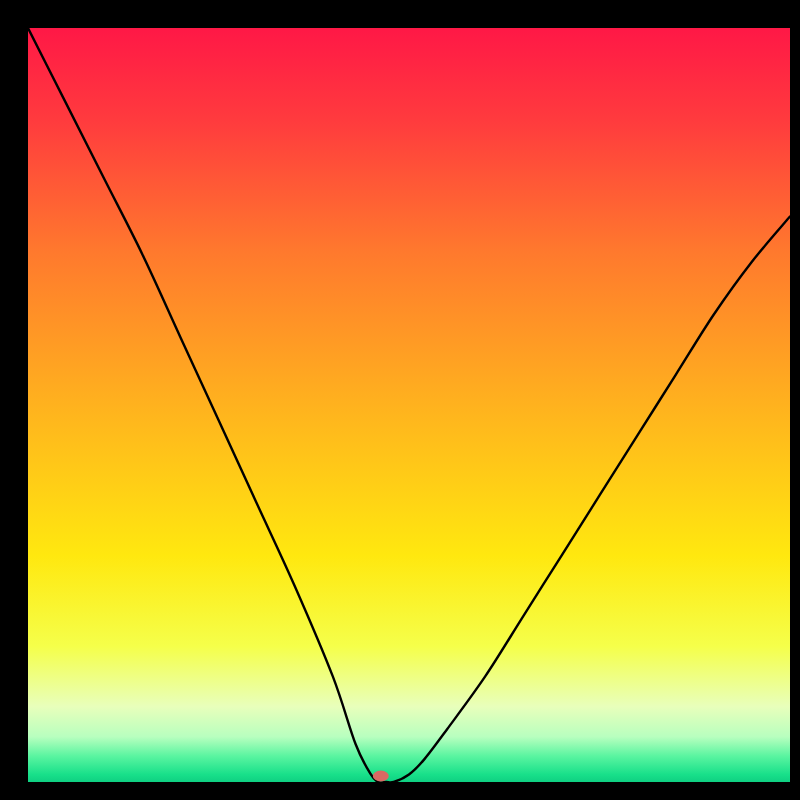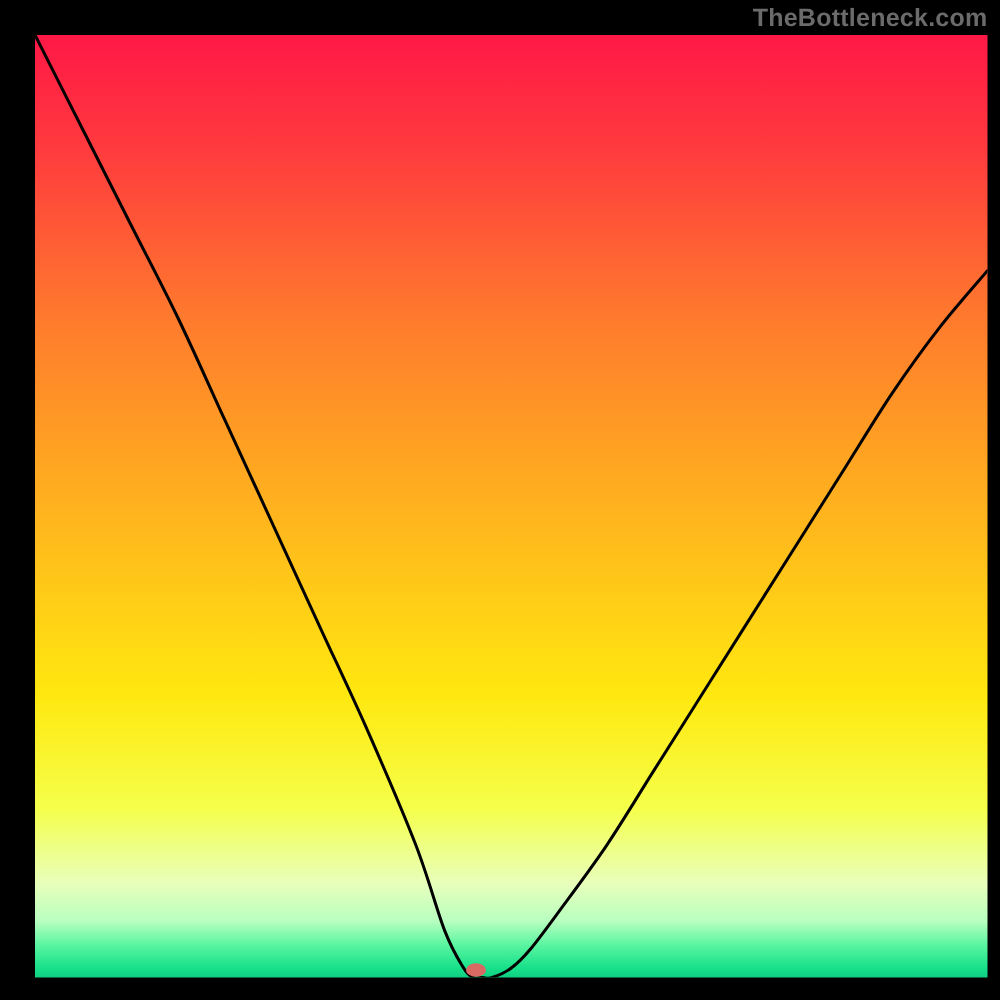--- a/index.html
+++ b/index.html
@@ -30,21 +30,20 @@
   svg {
     position: absolute;
     top: 0;
     left: 0;
   }
 </style>
 </head>
 <body>
 
 <div class="chart-container">
-  <div class="watermark">TheBottleneck.com</div>
   <svg id="chart-svg" width="800" height="800" viewBox="0 0 800 800">
     <defs>
       <linearGradient id="bg-grad" x1="0" y1="0" x2="0" y2="1">
           <stop offset="0%" stop-color="#ff1846"></stop>
           <stop offset="12%" stop-color="#ff3a3e"></stop>
           <stop offset="30%" stop-color="#ff7a2d"></stop>
           <stop offset="50%" stop-color="#ffb21e"></stop>
           <stop offset="70%" stop-color="#ffe80f"></stop>
           <stop offset="82%" stop-color="#f5ff4a"></stop>
           <stop offset="90%" stop-color="#e8ffbb"></stop>

